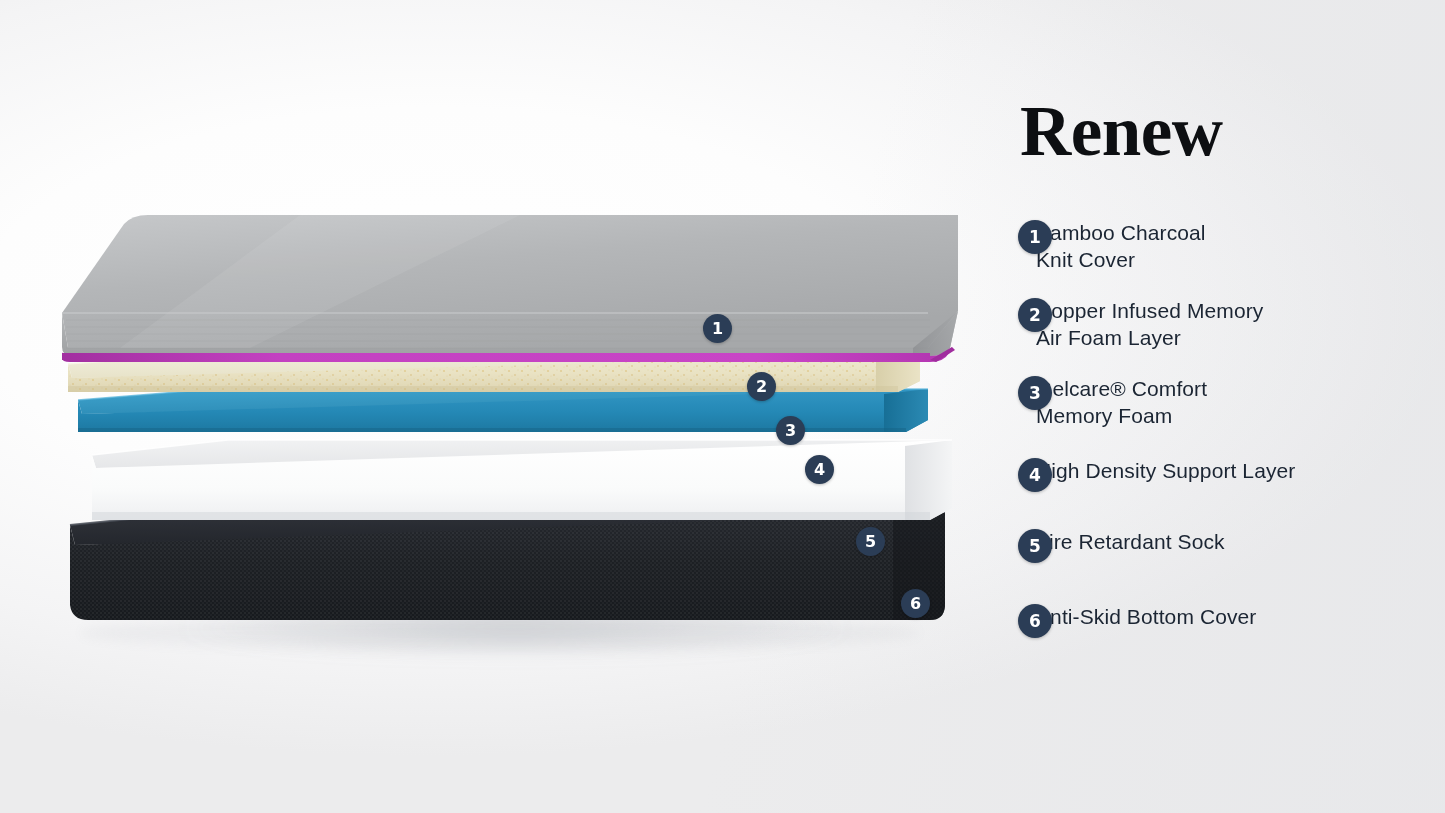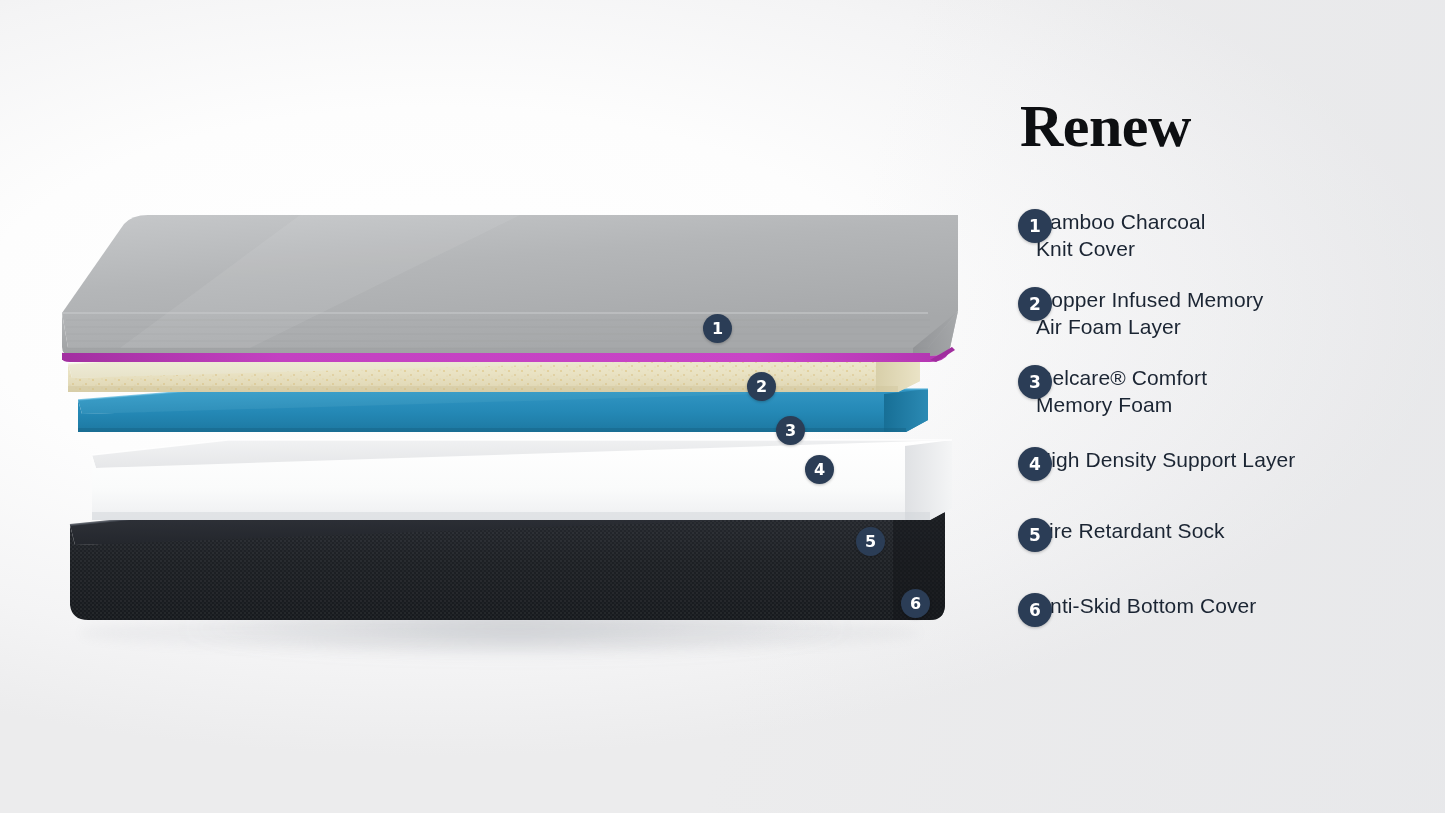--- a/index.html
+++ b/index.html
@@ -69,21 +69,21 @@
 
   
   #legend {
     position: absolute;
     left: 1018px;
     top: 96px;
     width: 420px;
   }
   #brand-title {
     font-family: "Liberation Serif", "DejaVu Serif", serif;
-    font-size: 60px;
+    font-size: 71px;
     font-weight: bold;
     color: #0d0f12;
     letter-spacing: -0.5px;
     line-height: 1;
     margin: 0 0 52px 2px;
   }
   .legend-row {
     display: flex;
     align-items: flex-start;
     margin-bottom: 22px;

